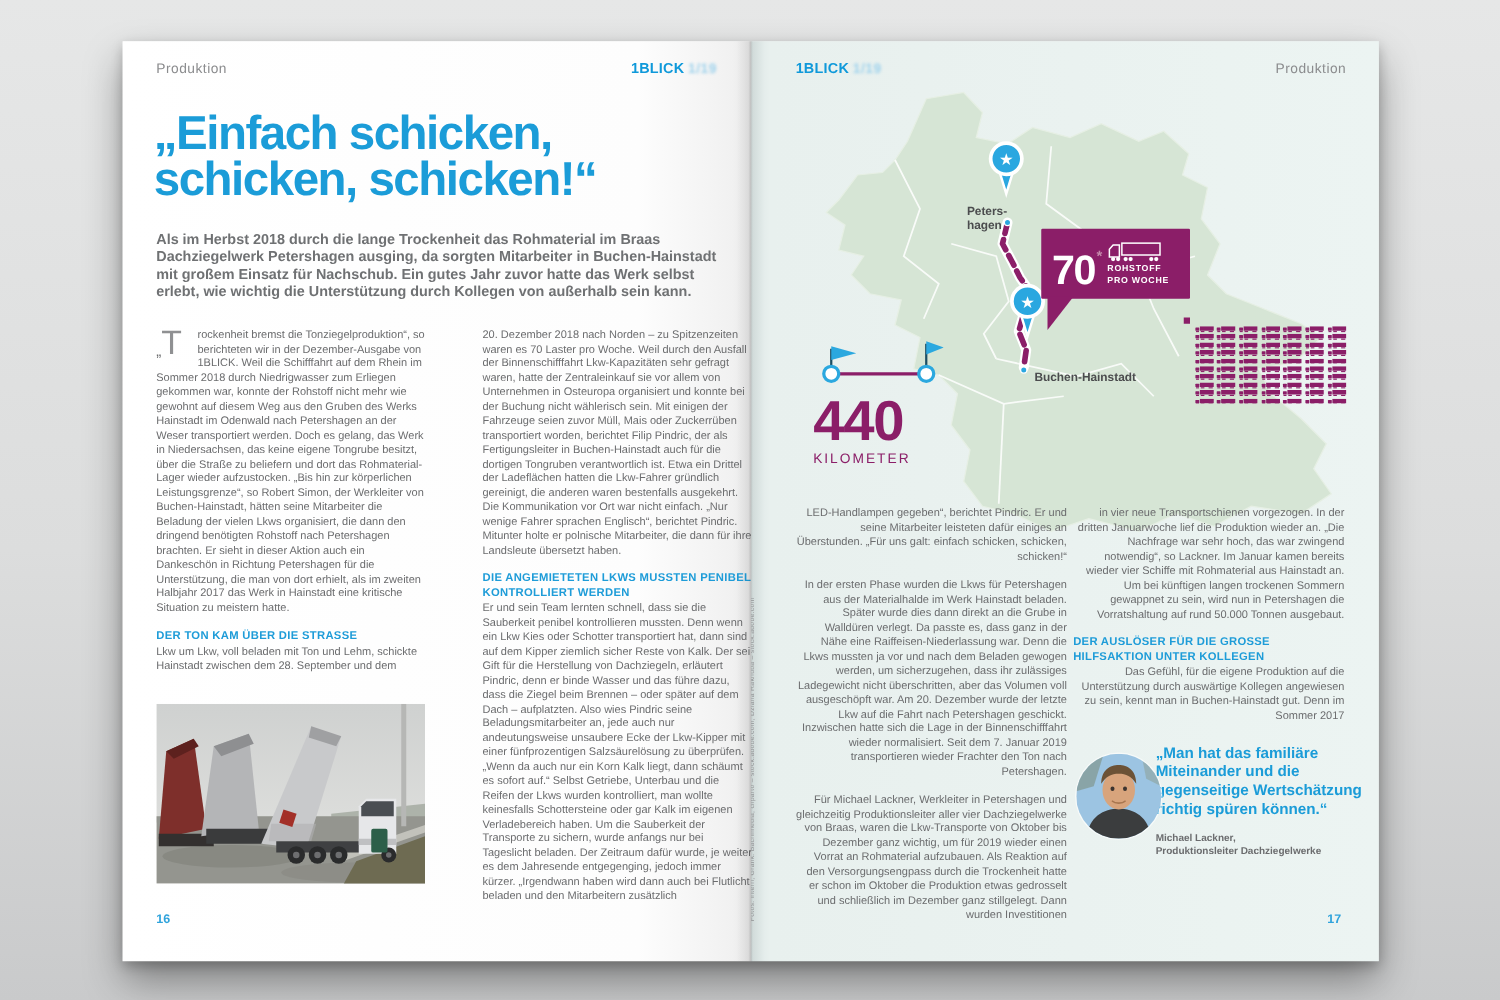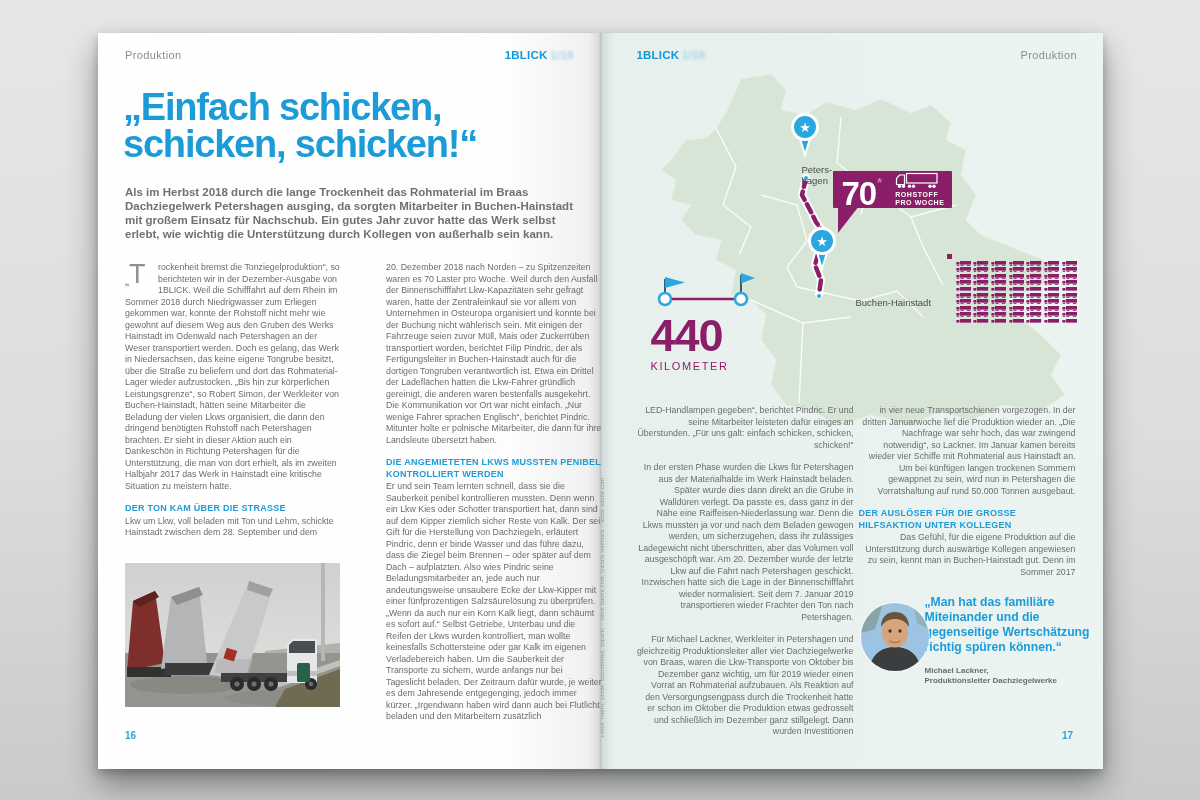--- a/index.html
+++ b/index.html
@@ -40,24 +40,24 @@
 
   .photo { position:absolute; top:530px; left:27px; width:215px; height:144px; overflow:hidden; }
   .pagenum { position:absolute; bottom:28px; font-size:10px; font-weight:bold; color:#2fa3dc; }
   .pagenum-left { left:27px; } .pagenum-right { right:30px; }
 
   
   .map { position:absolute; left:10px; top:22px; width:488px; height:382px; }
   .map svg.germany { position:absolute; left:0; top:0; }
   .pin { position:absolute; z-index:4; }
   .map-dot { position:absolute; width:6px; height:6px; border-radius:50%; background:#2aa7e0; border:1.5px solid #fff; z-index:3; }
-  .pin-label { position:absolute; font-size:9.5px; font-weight:normal; color:#4b4c4e; line-height:10.5px; z-index:5;margin-left:28px; }
-
-  .badge { position:absolute; left:222px; top:116px; width:119px; height:37px; background:#8b1e68; z-index:6;
-    display:flex; align-items:center; gap:5px; padding:2px 7px 4px 9px; border-radius:1px;justify-content:space-between; }
+  .pin-label { position:absolute; font-size:9.5px; font-weight:bold; color:#4b4c4e; line-height:10.5px; z-index:5; }
+
+  .badge { position:absolute; left:222px; top:128px; width:119px; height:56px; background:#8b1e68; z-index:6;
+    display:flex; align-items:center; gap:5px; padding:2px 7px 4px 9px; border-radius:1px; }
   .badge::after { content:""; position:absolute; left:5px; bottom:-25px; width:0; height:0;
     border-top:27px solid #8b1e68; border-right:21px solid transparent; }
   .b70 { color:#fff; font-weight:bold; font-size:33px; letter-spacing:-1px; line-height:33px; }
   .ast { font-size:12px; vertical-align:18px; color:#c489ab; margin-left:1px; }
   .badge-right { display:flex; flex-direction:column; line-height:8px; margin-top:2px; }
   .badge-label { color:#fff; font-weight:bold; font-size:7px; letter-spacing:.6px; line-height:8.5px; }
 
   .distance { position:absolute; left:40px; top:216px; z-index:4; }
   .dist-value { font-size:45px; font-weight:bold; color:#8b1e68; line-height:42px; letter-spacing:-1px; margin-top:4px; }
   .dist-label { font-size:11px; font-weight:normal; color:#8b1e68; letter-spacing:1.6px; margin-top:3px; }

